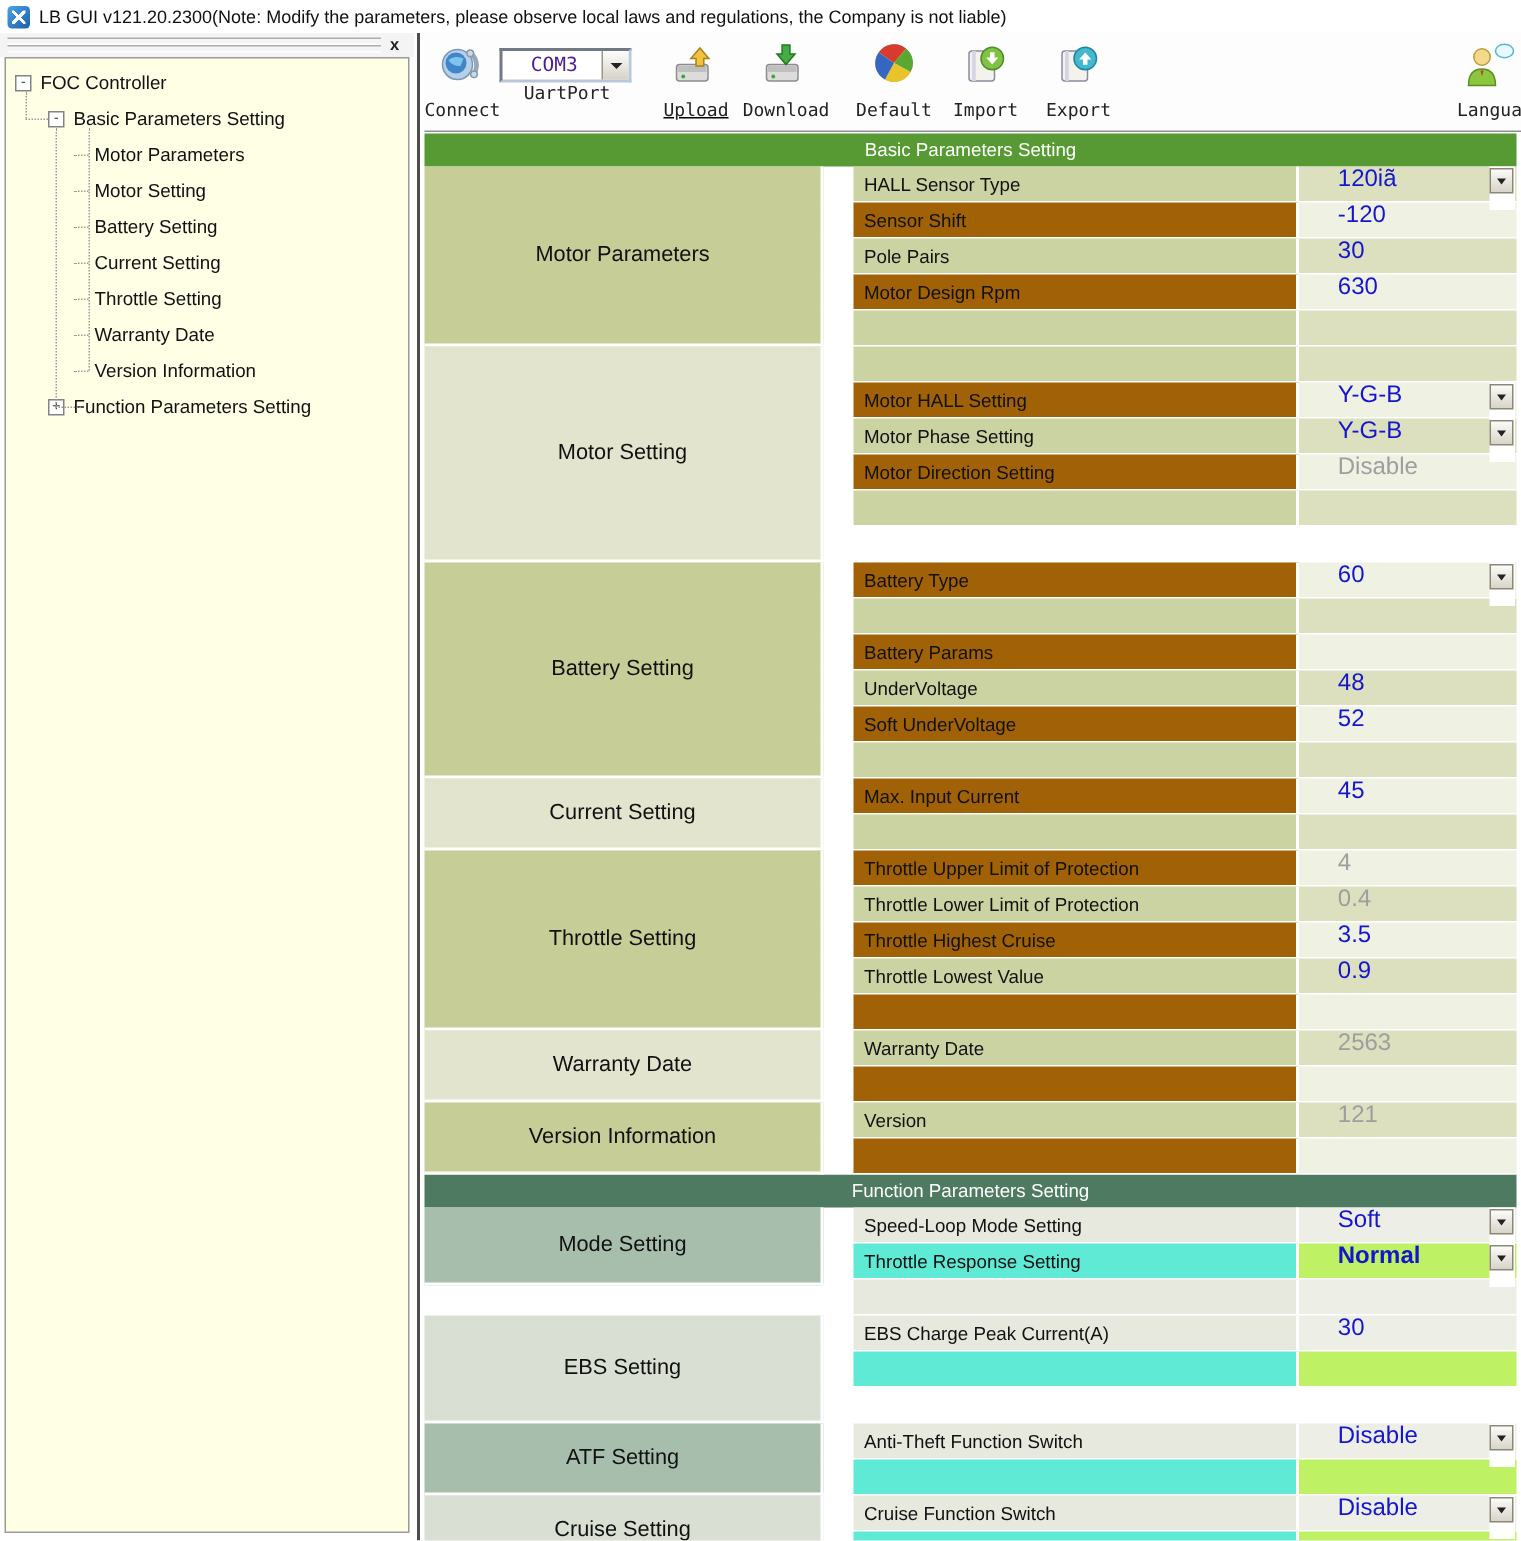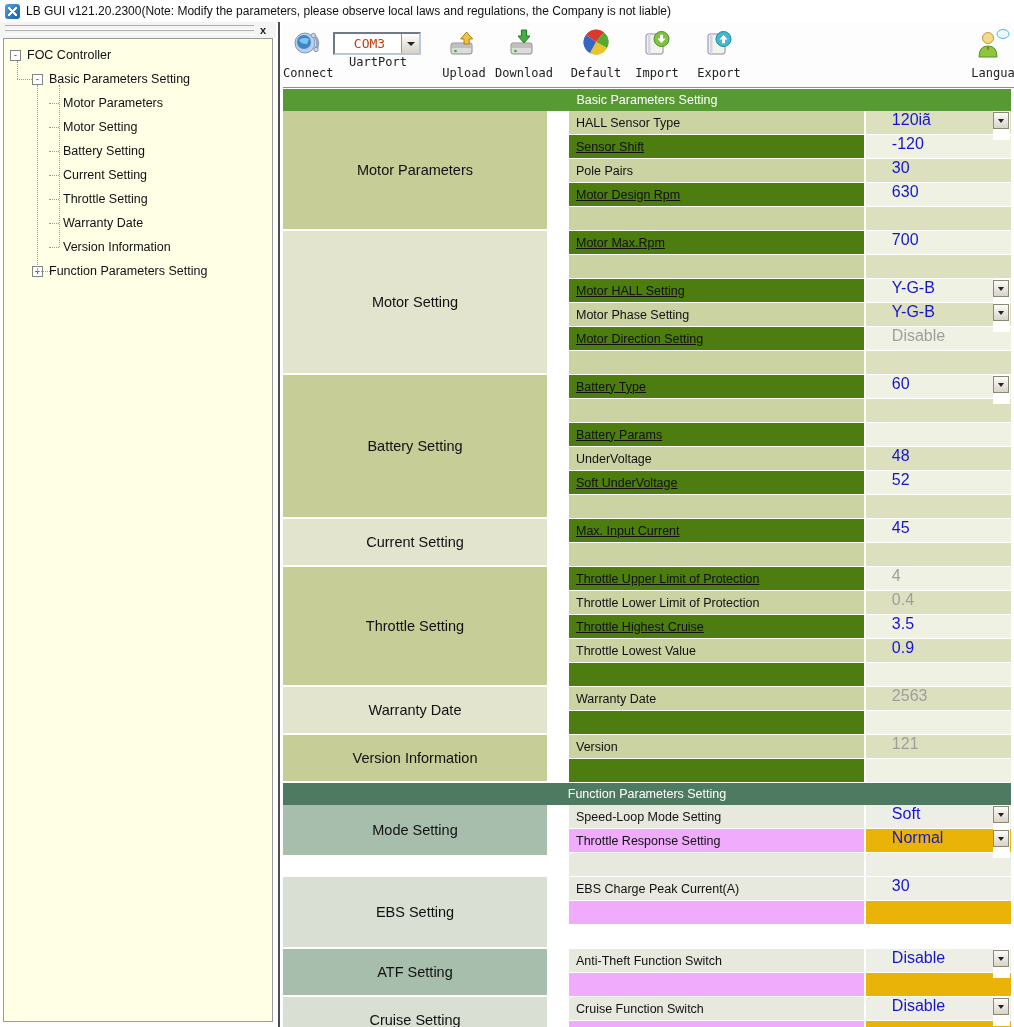--- a/index.html
+++ b/index.html
@@ -35,21 +35,21 @@
   #splitter{position:absolute;left:276px;top:22px;width:7px;height:1005px;background:#fff;}
   #splitter::before{content:"";position:absolute;left:2px;top:0;width:2px;height:100%;background:#4d4d4d;}
   
   #toolbar{position:absolute;left:283px;top:22px;width:731px;height:66px;background:#fdfdfd;
     border-bottom:1px solid #8f8f8f;box-sizing:border-box;}
   .tb-item{position:absolute;top:6px;height:58px;text-align:center;cursor:default;}
   .tb-icon{height:34px;display:flex;align-items:flex-start;justify-content:center;}
   .tb-label{font:12px "DejaVu Sans Mono",monospace;color:#222;margin-top:4px;white-space:nowrap;}
   #uart-combo{position:absolute;left:0;top:4px;width:88px;height:23px;background:#fff;
     border:2px inset #b9c8d8;box-sizing:border-box;display:flex;align-items:center;}
-  #uart-combo .val{flex:1;font:13px "DejaVu Sans Mono",monospace;color:#c2410c;padding-left:3px;}
+  #uart-combo .val{flex:1;font:13px "DejaVu Sans Mono",monospace;color:#4c1d95;padding-left:3px;}
   .combo-btn{width:17px;height:100%;background:linear-gradient(#fefefe,#d6d2c6);border-left:1px solid #9a968a;
     display:flex;align-items:center;justify-content:center;}
   .arrow-dn{width:0;height:0;border-left:4px solid transparent;border-right:4px solid transparent;border-top:4px solid #222;}
   
   #main{position:absolute;left:283px;top:89px;width:731px;height:938px;}
   .sec-header{width:728px;height:22px;color:#fff;font-size:12.5px;display:flex;align-items:center;justify-content:center;box-sizing:border-box;}
   .sec-header.basic{background:#579A33;}
   .sec-header.function{background:#4E7A61;}
   .group-row{display:flex;width:728px;}
   .gcell{width:266px;box-sizing:border-box;border-right:2px solid #fff;border-bottom:2px solid #fff;
@@ -59,28 +59,28 @@
   .pname{width:311px;box-sizing:border-box;border-right:2px solid #fff;display:flex;align-items:center;
     padding-left:7px;font-size:12.5px;color:#111;white-space:nowrap;margin-left:20px;}
   .pvalue{width:151px;box-sizing:border-box;display:flex;align-items:flex-start;padding-left:26px;
     font-size:16px;white-space:nowrap;position:relative;}
   .v-blue{color:#1515CD;}
   .v-gray{color:#9E9E9E;}
   
   .basic .gcell.dark{background:#C6CD97;}
   .basic .gcell.light{background:#E2E4CE;}
   .basic .pname.dark{background:#CBD3A2;}
-  .basic .pname.light{background:#4d7c0f;text-decoration:underline;}
+  .basic .pname.light{background:#a16207;}
   .basic .pvalue.dark{background:#DCE0BE;}
   .basic .pvalue.light{background:#EFF1E3;}
   .function .gcell.dark{background:#A8BEAD;}
   .function .gcell.light{background:#D9DFD3;}
-  .function .pname.dark{background:#f0abfc;}
+  .function .pname.dark{background:#5eead4;}
   .function .pname.light{background:#E7E9DF;}
-  .function .pvalue.dark{background:#eab308;}
+  .function .pvalue.dark{background:#bef264;font-weight:bold;}
   .function .pvalue.light{background:#EDEFE6;}
   
   .dd-wrap{position:absolute;right:1px;top:0;width:17px;height:29px;background:#fff;z-index:5;}
   .dd-btn{position:absolute;left:0;top:1px;width:16px;height:17px;background:linear-gradient(#fbfbf9,#d8d4c8);
     border:1px solid #8c8878;box-sizing:border-box;display:flex;align-items:center;justify-content:center;}
   .dd-btn .arrow-dn{border-left-width:3.5px;border-right-width:3.5px;border-top-width:4px;}
 </style>
 </head>
 <body>
 
@@ -164,21 +164,21 @@
   <div class="tb-item" style="left:50px;width:90px;">
     <div id="uart-combo">
       <span class="val">COM3</span>
       <span class="combo-btn">
           <span class="arrow-dn"></span>
         </span>
     </div>
     <div class="tb-label" style="margin-top:27px;">UartPort</div>
   </div>
 
-  <div class="tb-item" style="left:153px;width:56px;">
+  <div class="tb-item" style="left:153px;width:56px;text-decoration:underline;">
     <div class="tb-icon">
       <svg width="32" height="32" viewBox="0 0 32 32">
         <rect x="3" y="15" width="21" height="11" rx="2" fill="#dcdcdc" stroke="#8c8c8c"></rect>
         <rect x="4" y="16" width="19" height="4" fill="#bfbfbf"></rect>
         <circle cx="7.5" cy="23" r="1.3" fill="#3da53d"></circle>
         <path d="M18 13 v-5 h-3.4 l6 -7 6 7 h-3.4 v5 z" fill="#f2c13d" stroke="#a8821a" transform="translate(-2 3)"></path>
       </svg>
     </div>
     <div class="tb-label">Upload</div>
   </div>
@@ -283,26 +283,20 @@
         <div class="prow">
           <div class="pname dark"></div>
           <div class="pvalue dark"></div>
         </div>
       </div>
     </div>
     <div class="group-row basic">
       <div class="gcell light" style="height: 144px;">Motor Setting</div>
       <div class="rows-col">
         <div class="prow">
-          <div class="pname light">Motor Max.Rpm</div>
-          <div class="pvalue light">
-            <span class="v-blue">700</span>
-          </div>
-        </div>
-        <div class="prow">
           <div class="pname dark"></div>
           <div class="pvalue dark"></div>
         </div>
         <div class="prow">
           <div class="pname light">Motor HALL Setting</div>
           <div class="pvalue light">
             <span class="v-blue">Y-G-B</span>
           </div>
           <div class="dd-wrap">
             <div class="dd-btn">

